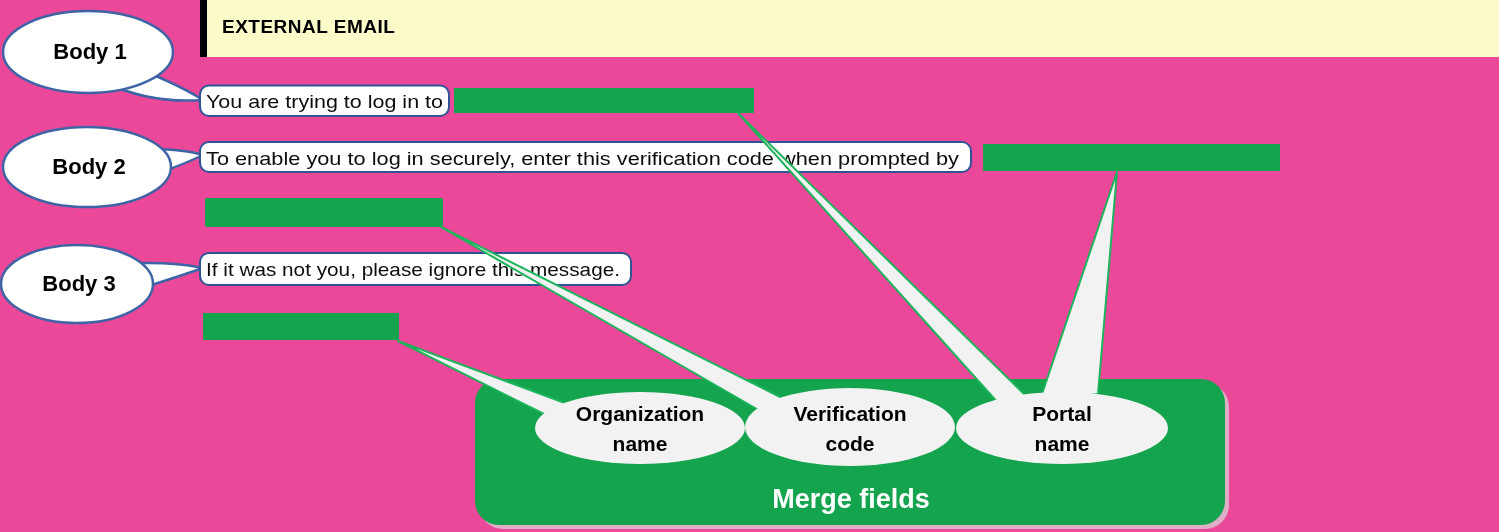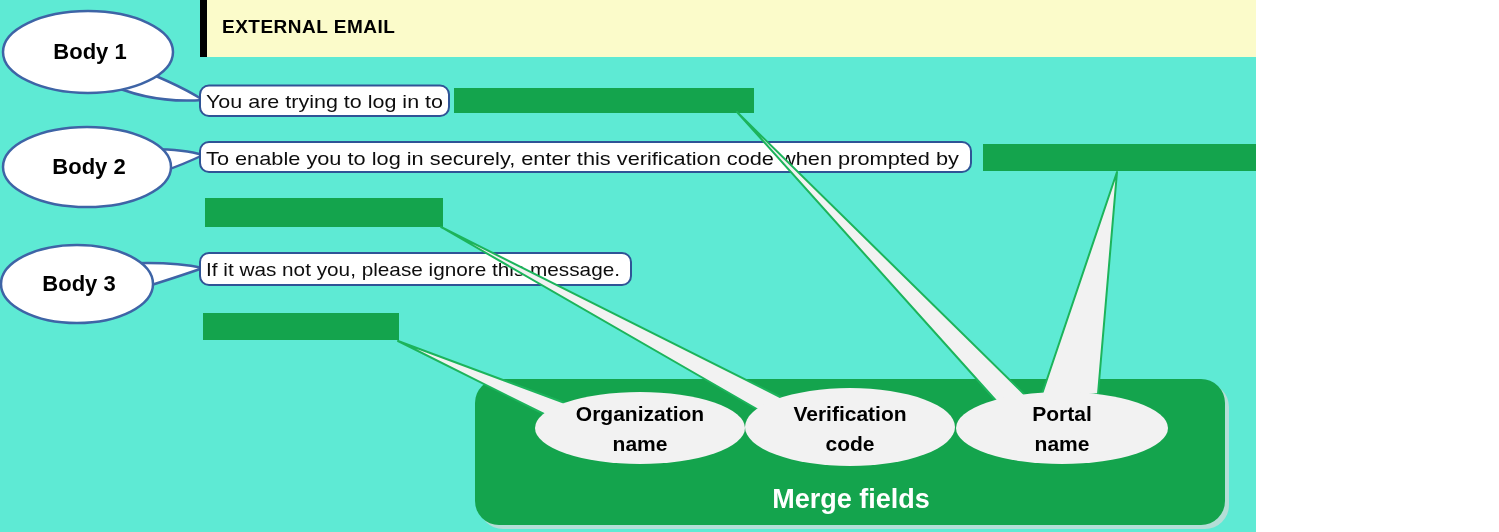--- a/index.html
+++ b/index.html
@@ -1,19 +1,19 @@
 <!DOCTYPE html>
 <html><head>
 <meta charset="utf-8">
 <style>
   html,body { margin:0; padding:0; background:#ffffff; }
   .stage {
     position:relative;
-    width:1256px; height:532px;
-    background:#5eead4;
+    width:1499px; height:532px;
+    background:#ec4899;
     font-family:"Liberation Sans", sans-serif;
     overflow:hidden;
   }
   svg { display:block; }
   text { font-family:"Liberation Sans", sans-serif; }
   .banner-label  { font-size:19px; font-weight:700; fill:#000000; letter-spacing:0.5px; }
   .bubble-label  { font-size:22px; font-weight:700; fill:#000000; text-anchor:middle; }
   .body-text     { font-size:19px; fill:#0d0d0d; }
   .ellipse-label { font-size:21px; font-weight:700; fill:#000000; text-anchor:middle; }
   .panel-title   { font-size:27px; font-weight:700; fill:#ffffff; text-anchor:middle; }

